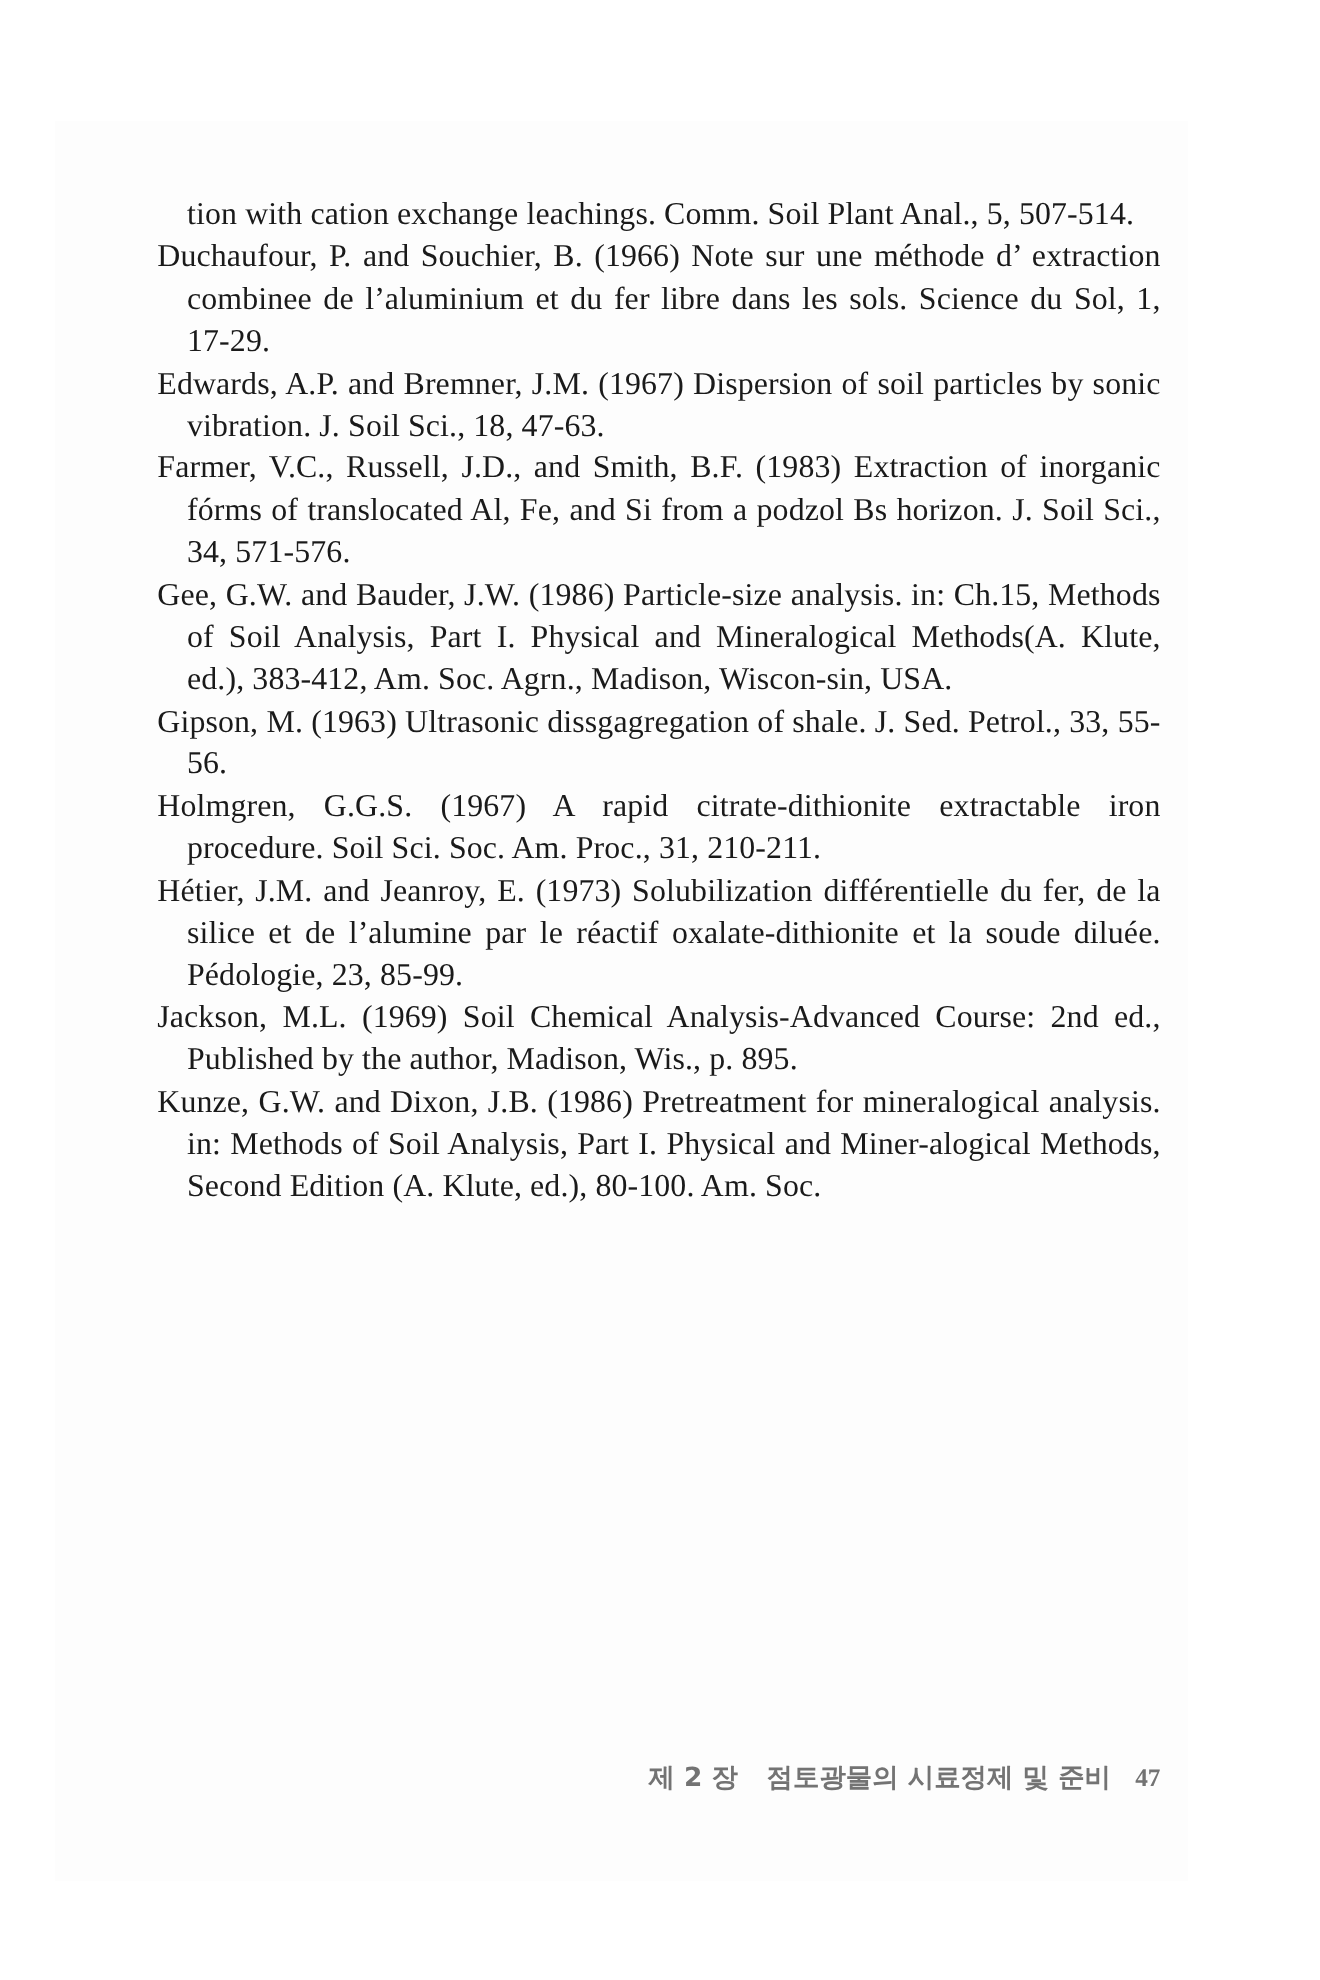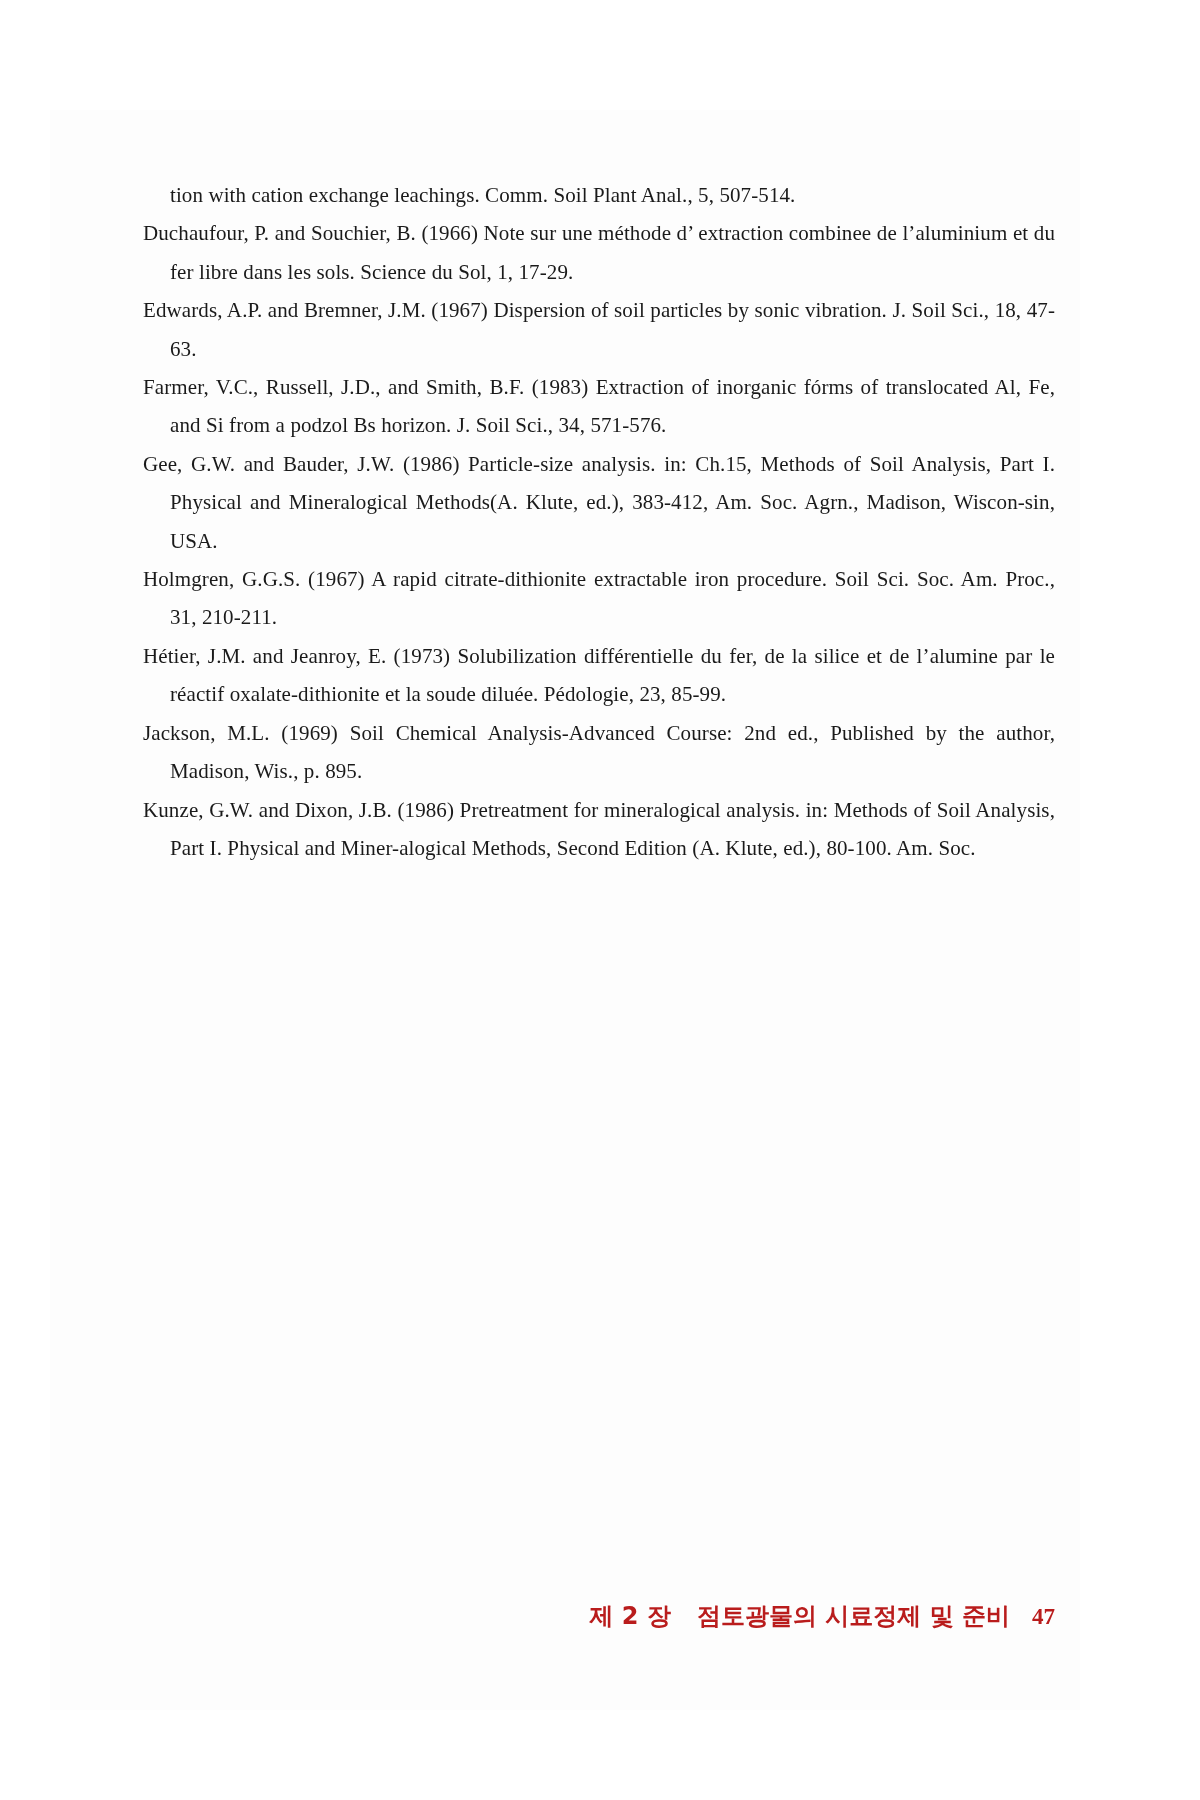--- a/index.html
+++ b/index.html
@@ -15,55 +15,56 @@
     position: absolute; left: 50px; top: 110px; width: 1030px; height: 1600px;
     background: #fdfdfd;
   }
   .references {
     position: absolute;
     left: 143px;
     top: 176px;
     width: 912px;
   }
   .ref-entry {
-    font-size: 21px;
+    font-size: 29px;
     line-height: 38.4px;
     text-align: justify;
     padding-left: 27px;
     text-indent: -27px;
     margin: 0;
     letter-spacing: 0.1px;
   }
   .ref-entry.continuation { text-indent: 0; }
   .running-footer {
     position: absolute;
     left: 540px;
     top: 1600px;
     width: 515px;
     font-family: "DejaVu Sans", sans-serif;
     font-size: 24px;
     font-weight: bold;
     text-align: right;
-    color: #b91c1c;
+    color: #737373;
     white-space: nowrap;
   }
   .running-footer .chapter { margin-right: 26px; }
   .running-footer .page-num { margin-left: 22px; font-family: "Liberation Serif", serif; font-size: 23px; }
 </style>
 </head>
 <body>
 
 <div class="page-shade"></div>
 
 <div class="references">
   <p class="ref-entry continuation">tion with cation exchange leachings. Comm. Soil Plant Anal., 5, 507-514.</p>
   <p class="ref-entry">Duchaufour, P. and Souchier, B. (1966) Note sur une méthode d’ extraction combinee de l’aluminium et du fer libre dans les sols. Science du Sol, 1, 17-29.</p>
   <p class="ref-entry">Edwards, A.P. and Bremner, J.M. (1967) Dispersion of soil particles by sonic vibration. J. Soil Sci., 18, 47-63.</p>
   <p class="ref-entry">Farmer, V.C., Russell, J.D., and Smith, B.F. (1983) Extraction of inorganic fórms of translocated Al, Fe, and Si from a podzol Bs horizon. J. Soil Sci., 34, 571-576.</p>
   <p class="ref-entry">Gee, G.W. and Bauder, J.W. (1986) Particle-size analysis. in: Ch.15, Methods of Soil Analysis, Part I. Physical and Mineralogical Methods(A. Klute, ed.), 383-412, Am. Soc. Agrn., Madison, Wiscon-sin, USA.</p>
+  <p class="ref-entry">Gipson, M. (1963) Ultrasonic dissgagregation of shale. J. Sed. Petrol., 33, 55-56.</p>
   <p class="ref-entry">Holmgren, G.G.S. (1967) A rapid citrate-dithionite extractable iron procedure. Soil Sci. Soc. Am. Proc., 31, 210-211.</p>
   <p class="ref-entry">Hétier, J.M. and Jeanroy, E. (1973) Solubilization différentielle du fer, de la silice et de l’alumine par le réactif oxalate-dithionite et la soude diluée. Pédologie, 23, 85-99.</p>
   <p class="ref-entry">Jackson, M.L. (1969) Soil Chemical Analysis-Advanced Course: 2nd ed., Published by the author, Madison, Wis., p. 895.</p>
   <p class="ref-entry">Kunze, G.W. and Dixon, J.B. (1986) Pretreatment for mineralogical analysis. in: Methods of Soil Analysis, Part I. Physical and Miner-alogical Methods, Second Edition (A. Klute, ed.), 80-100. Am. Soc.</p>
 </div>
 
 <div class="running-footer">
   <span class="chapter">제 2 장</span><span class="title">점토광물의 시료정제 및 준비</span><span class="page-num">47</span>
 </div>
 

